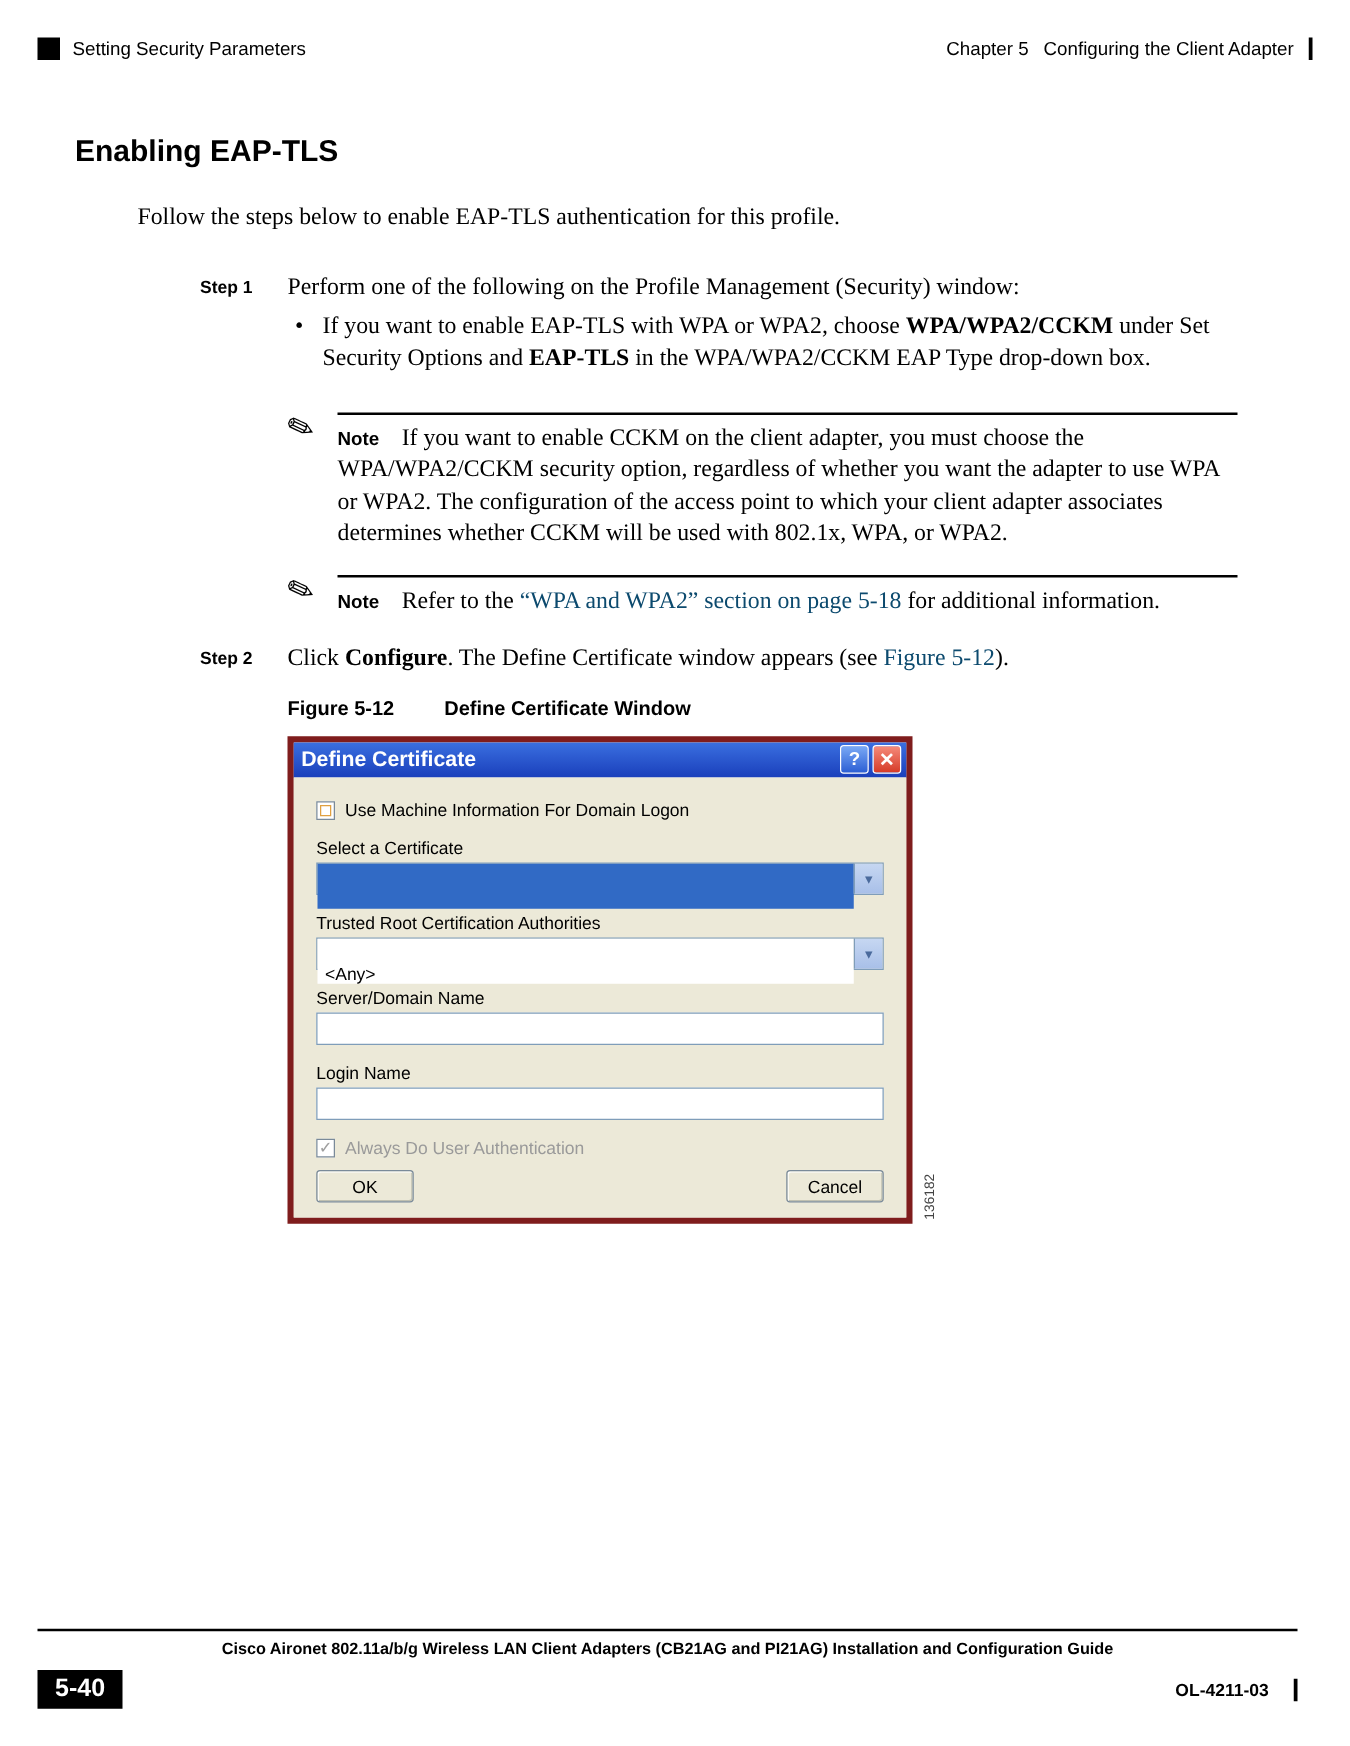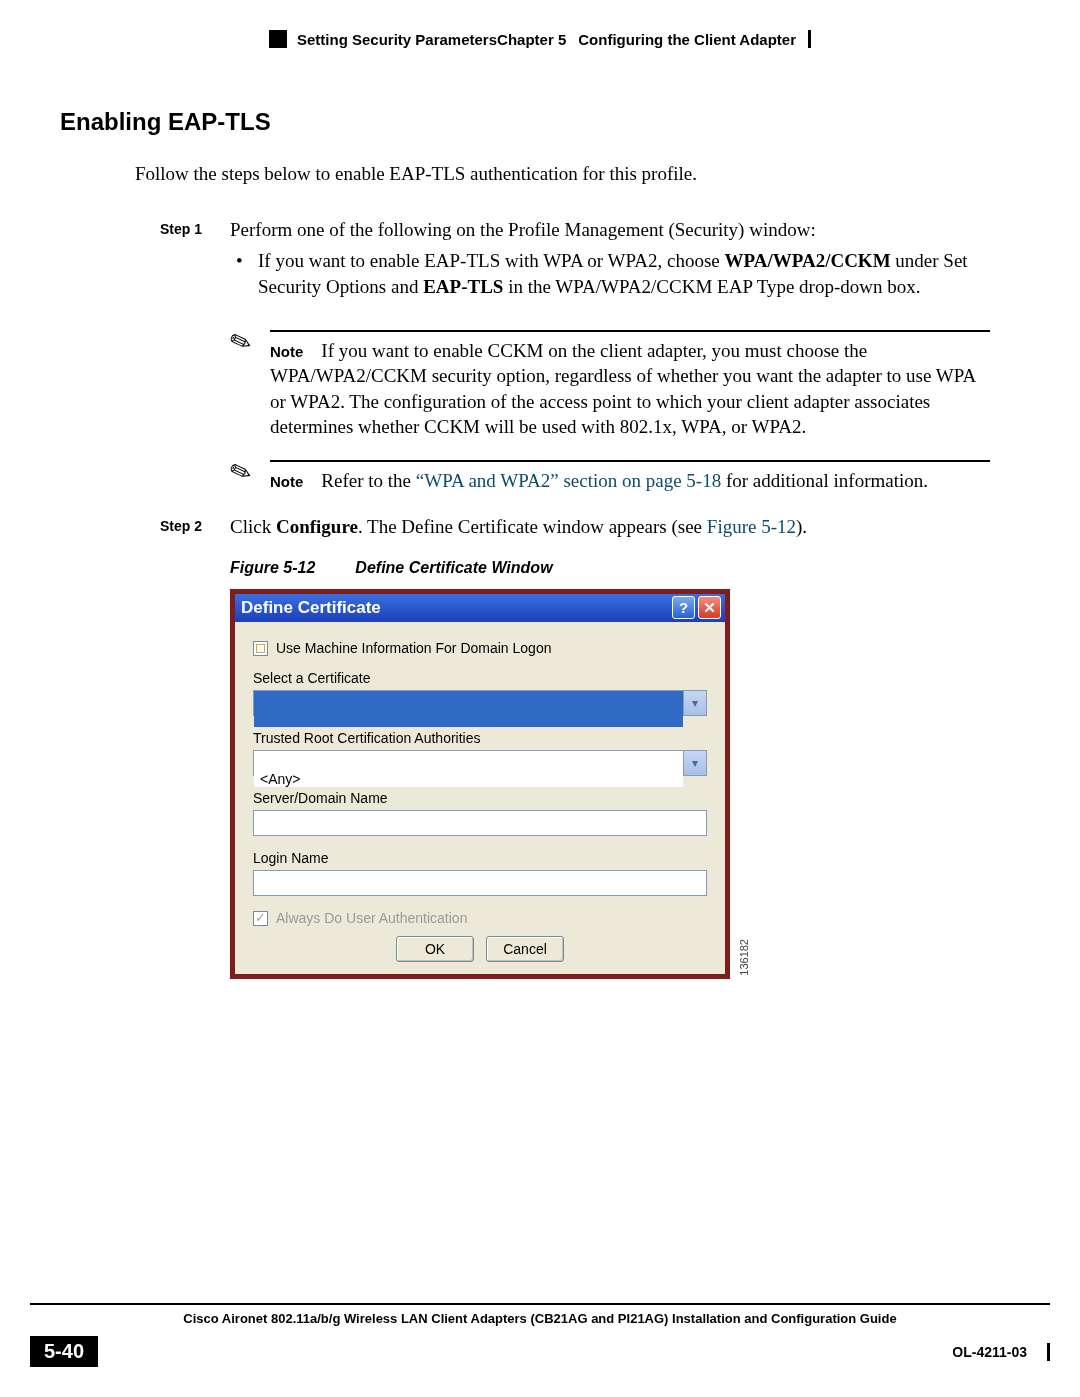--- a/index.html
+++ b/index.html
@@ -1,38 +1,38 @@
 <!DOCTYPE html>
 <html><head>
 <meta charset="utf-8">
 <style>
 html,body{margin:0;padding:0;background:#fff;font-family:"Times New Roman",Times,serif;color:#000}
 .page{width:1080px;height:1397px;position:relative;box-sizing:border-box;padding:30px 30px 0 30px}
-.top-header{display:flex;justify-content:center;align-items:center;font-family:Arial,Helvetica,sans-serif;font-size:15px;font-weight:bold;margin-bottom:60px}
+.top-header{display:flex;justify-content:space-between;align-items:center;font-family:Arial,Helvetica,sans-serif;font-size:15px;font-weight:normal;margin-bottom:60px}
 .top-left{display:flex;align-items:center;gap:10px}
 .black-sq{width:18px;height:18px;background:#000}
 .top-right{display:flex;align-items:center;gap:12px}
 .top-right .thinbar{width:3px;height:18px;background:#000}
 .section-title{font-family:Arial,Helvetica,sans-serif;font-weight:bold;font-size:24px;margin:0 0 25px 30px}
-.intro{margin-left:105px;margin-right:60px;font-size:19px;line-height:1.35;margin-bottom:30px}
+.intro{margin-left:80px;margin-right:60px;font-size:19px;line-height:1.35;margin-bottom:30px}
 .step-row{display:flex;margin-left:130px;margin-right:60px;margin-bottom:8px}
 .step-label{width:70px;font-family:Arial,Helvetica,sans-serif;font-weight:bold;font-size:14px;padding-top:4px}
 .step-body{flex:1;font-size:19px;line-height:1.35}
 .bullet-list{margin:6px 0 0 0;padding:0;list-style:none}
 .bullet-list li{position:relative;padding-left:28px;margin-bottom:10px}
 .bullet-list li::before{content:"•";position:absolute;left:6px;top:0}
 .note-block{display:flex;margin-left:200px;margin-right:60px;margin-top:20px;margin-bottom:20px}
 .note-icon{width:40px;flex:0 0 40px}
 .pencil{font-size:26px;line-height:1;transform:rotate(-20deg);display:inline-block}
 .note-body{flex:1}
 .note-rule{border-top:2px solid #000;margin:0 0 6px 0}
 .note-text{font-size:19px;line-height:1.35}
 .note-text .note-word{font-family:Arial,Helvetica,sans-serif;font-weight:bold;font-size:15px;margin-right:18px}
 .link{color:#0c4a6e}
-.fig-caption{margin-left:200px;margin-top:20px;margin-bottom:12px;font-family:Arial,Helvetica,sans-serif;font-weight:bold;font-style:italic;font-size:16px;color:#000}
+.fig-caption{margin-left:200px;margin-top:20px;margin-bottom:12px;font-family:Arial,Helvetica,sans-serif;font-weight:bold;font-size:16px;color:#000}
 .fig-caption .fig-num{margin-right:40px}
 .dialog-wrap{margin-left:200px;position:relative}
 .dialog{width:500px;font-family:Tahoma,Arial,sans-serif;font-size:14px;color:#000;border:5px solid #7f1d1d;box-sizing:border-box}
 .titlebar{background:linear-gradient(to bottom,#3a6fe0,#1a3fbb);color:#fff;display:flex;align-items:center;justify-content:space-between;padding:2px 4px 3px 6px}
 .titlebar-left{font-weight:bold;font-size:17px}
 .titlebar-right{display:flex;gap:3px}
 .tb-btn{width:23px;height:23px;border:1px solid #fff;border-radius:3px;display:flex;align-items:center;justify-content:center;font-weight:bold;font-size:15px;box-sizing:border-box}
 .tb-help{background:linear-gradient(to bottom,#7aa9f5,#2c5fd4);color:#fff}
 .tb-close{background:linear-gradient(to bottom,#f58a7a,#d63b28);color:#fff}
 .dialog-body{background:#ece9d8;padding:18px 18px 12px 18px}
@@ -40,24 +40,24 @@
 .winbox{width:15px;height:15px;border:1px solid #7a8a99;background:#fff;position:relative;box-sizing:border-box}
 .winbox.unchecked-orange::after{content:"";position:absolute;inset:2px;border:1px solid #e0a040}
 .winbox.checked-grey::after{content:"✓";position:absolute;left:1px;top:-2px;font-size:13px;color:#a0a0a0}
 .form-label{margin-bottom:4px}
 .combo{display:flex;height:24px;border:1px solid #7f9db9;margin-bottom:14px}
 .combo .field{flex:1;padding:18px 6px;font-size:14px;line-height:20px}
 .combo .arrow{width:22px;background:linear-gradient(to bottom,#c6d7f2,#a8bfe8);border-left:1px solid #7f9db9;display:flex;align-items:center;justify-content:center;color:#4a6a9c;font-size:12px}
 .combo.sel .field{background:#316ac5;color:#fff}
 .combo.white .field{background:#fff;color:#000}
 .textin{height:24px;border:1px solid #7f9db9;background:#fff;margin-bottom:14px}
-.btn-row{display:flex;justify-content:center;gap:12px;margin-top:6px}
+.btn-row{display:flex;justify-content:space-between;gap:12px;margin-top:6px}
 .winbtn{min-width:78px;height:26px;border:1px solid #7a8a99;background:#ece9d8;border-radius:3px;font-size:14px;cursor:pointer;box-shadow:inset 1px 1px 0 #fff,inset -1px -1px 0 #c0c0b0}
 .imgid{position:absolute;left:508px;top:350px;font-family:Arial,sans-serif;font-size:11px;color:#444;writing-mode:vertical-rl;transform:rotate(180deg)}
-.footer{position:absolute;left:30px;right:30px;bottom:30px}
+.footer{position:absolute;left:30px;right:42px;bottom:30px}
 .foot-rule{border-top:2px solid #000;margin-bottom:6px}
 .foot-top{text-align:center;font-family:Arial,Helvetica,sans-serif;font-weight:bold;font-size:13px;margin-bottom:10px}
 .foot-bottom{display:flex;justify-content:space-between;align-items:center}
 .page-num-box{background:#000;color:#ffffff;font-family:Liberation Sans, sans-serif;font-weight:bold;font-size:20px;padding:4px 14px}
 .foot-right{display:flex;align-items:center;gap:20px;font-family:Arial,Helvetica,sans-serif;font-weight:bold;font-size:14px}
 .foot-right .thinbar{width:3px;height:18px;background:#000}
 </style>
 </head>
 <body>
 

